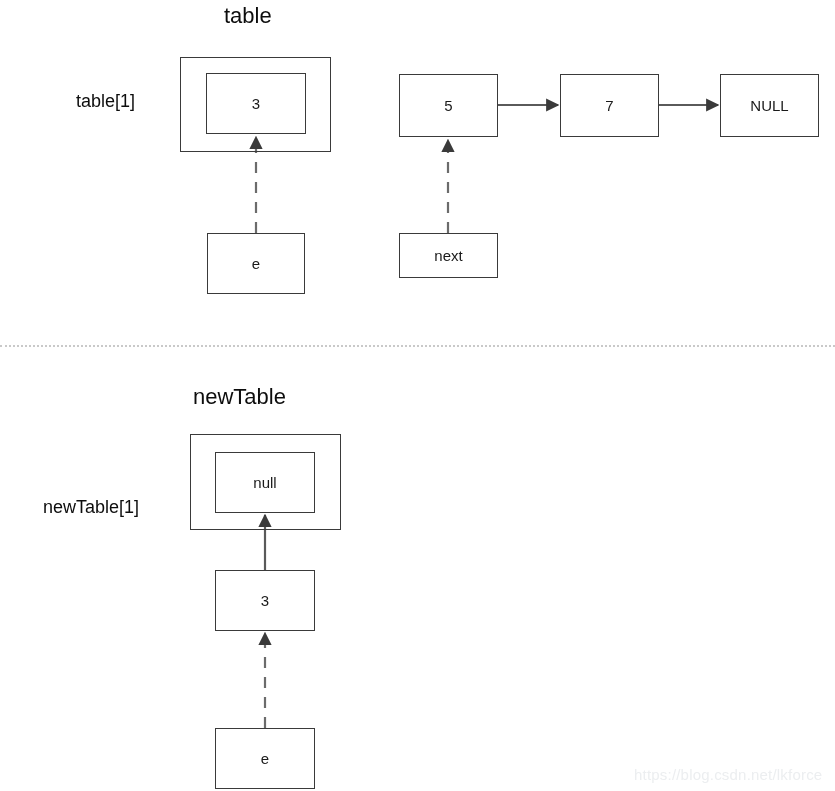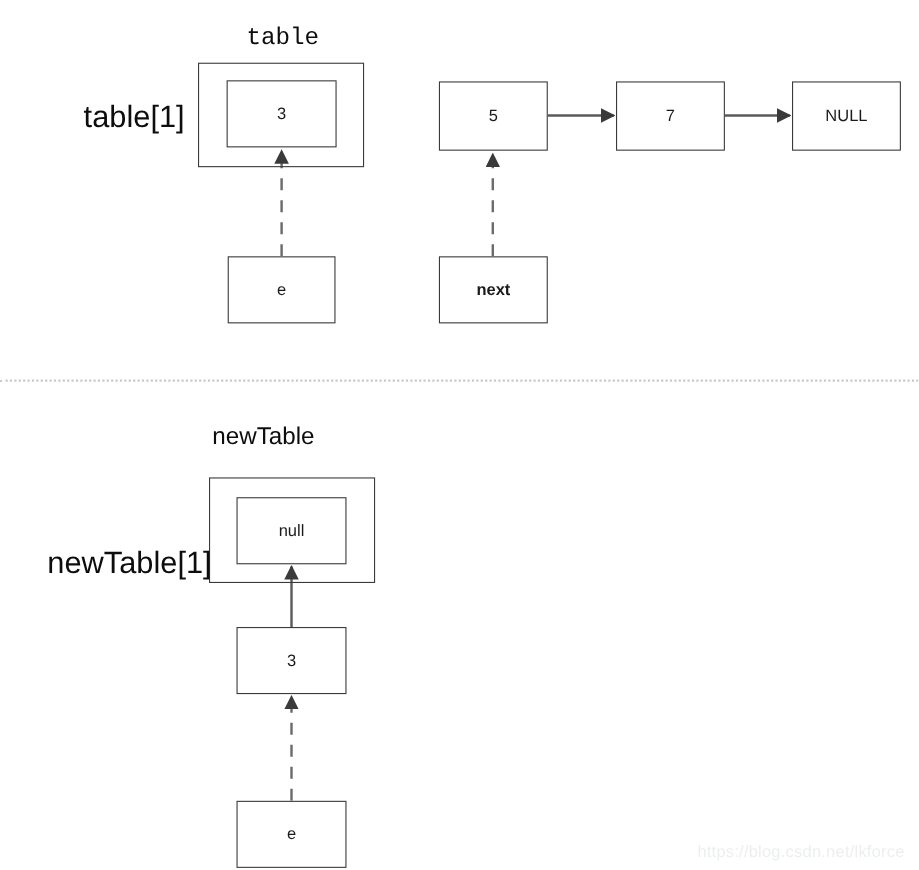--- a/index.html
+++ b/index.html
@@ -47,21 +47,21 @@
     position: absolute;
     white-space: nowrap;
     color: #0d0d0d;
     line-height: 1;
     z-index: 5;
   }
   .label.title {
     font-size: 22px;
   }
   .label.side {
-    font-size: 28px;
+    font-size: 18px;
   }
 
   
   #wires {
     position: absolute;
     left: 0;
     top: 0;
     width: 835px;
     height: 791px;
     z-index: 1;
@@ -109,34 +109,34 @@
 
     <line x1="498" y1="105" x2="558" y2="105" stroke="#5a5a5a" stroke-width="2.2" marker-end="url(#arrowSolid)"></line>
 
     <line x1="659" y1="105" x2="718" y2="105" stroke="#5a5a5a" stroke-width="2.2" marker-end="url(#arrowSolid)"></line>
 
     <line x1="265" y1="570" x2="265" y2="515" stroke="#5a5a5a" stroke-width="2.2" marker-end="url(#arrowSolid)"></line>
 
     <line x1="265" y1="728" x2="265" y2="633" stroke="#6b6b6b" stroke-width="2.2" stroke-dasharray="11 9" marker-end="url(#arrowDash)"></line>
   </svg>
 
-  <div class="label title" style="left:224px; top:24px;font-family:Liberation Mono, monospace;">table</div>
+  <div class="label title" style="left:224px; top:5px;">table</div>
 
   <div class="label side" style="left:76px; top:92px;">table[1]</div>
 
   <div class="box outer" style="left:180px; top:57px; width:151px; height:95px;"></div>
   <div class="box slot" style="left:206px; top:73px; width:100px; height:61px;">3</div>
 
   <div class="box" style="left:207px; top:233px; width:98px; height:61px;">e</div>
 
   <div class="box" style="left:399px; top:74px; width:99px; height:63px;">5</div>
   <div class="box" style="left:560px; top:74px; width:99px; height:63px;">7</div>
   <div class="box" style="left:720px; top:74px; width:99px; height:63px;">NULL</div>
 
-  <div class="box" style="left:399px; top:233px; width:99px; height:61px;font-weight:bold;">next</div>
+  <div class="box" style="left:399px; top:233px; width:99px; height:45px;">next</div>
 
   <div class="divider" style="top:345px;"></div>
 
   <div class="label title" style="left:193px; top:386px;">newTable</div>
 
   <div class="label side" style="left:43px; top:498px;">newTable[1]</div>
 
   <div class="box outer" style="left:190px; top:434px; width:151px; height:96px;"></div>
   <div class="box slot" style="left:215px; top:452px; width:100px; height:61px;">null</div>
 

